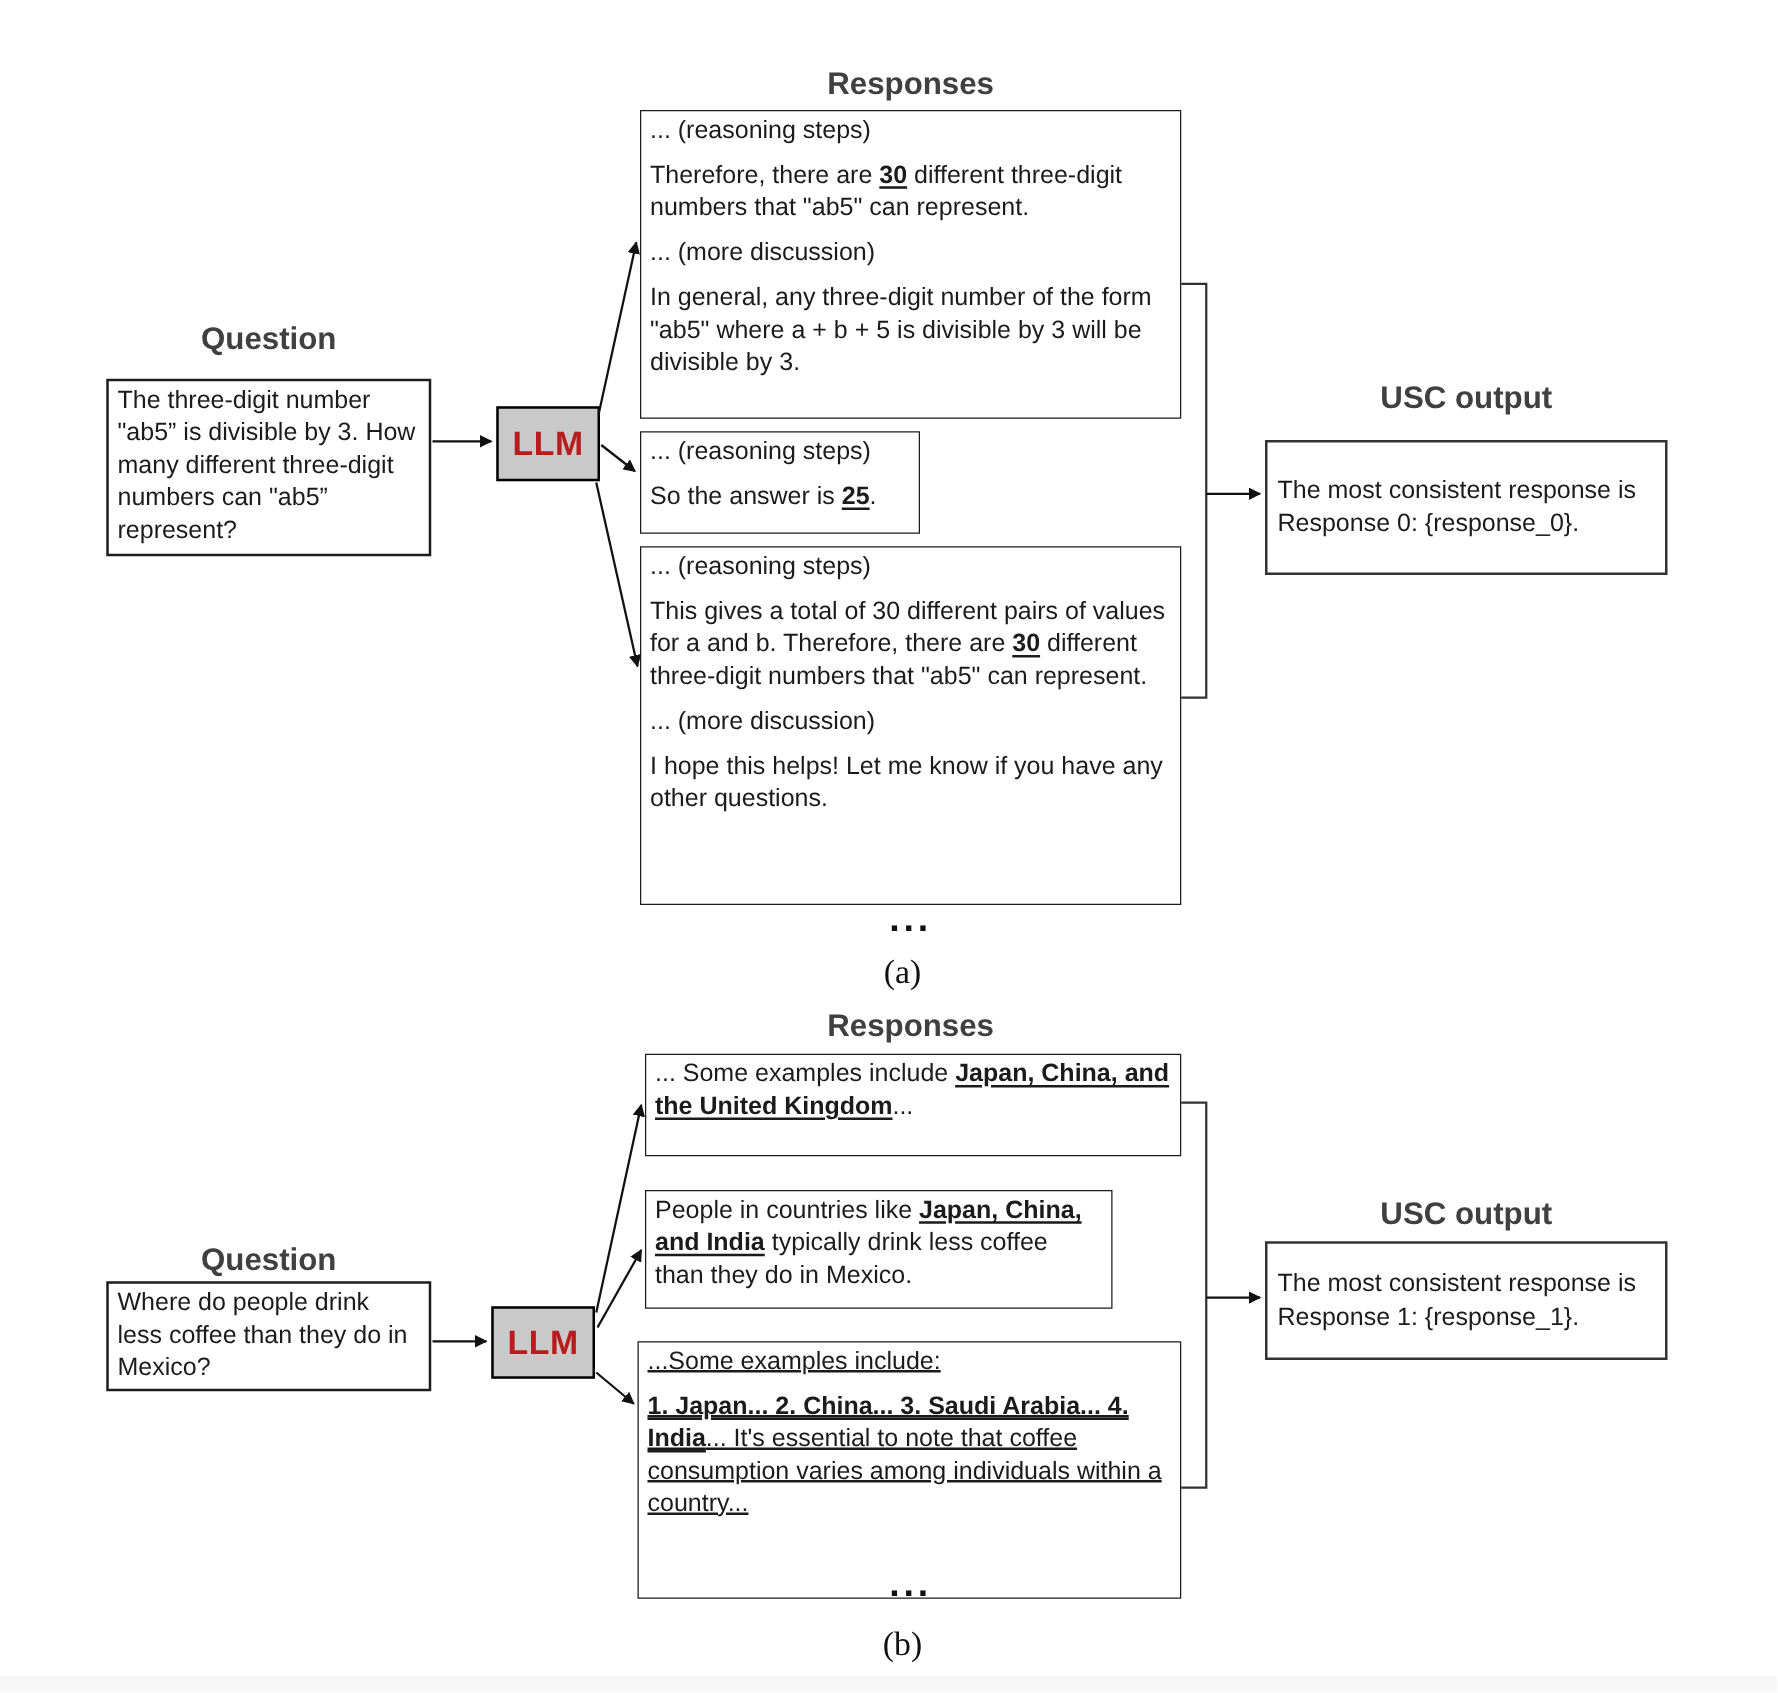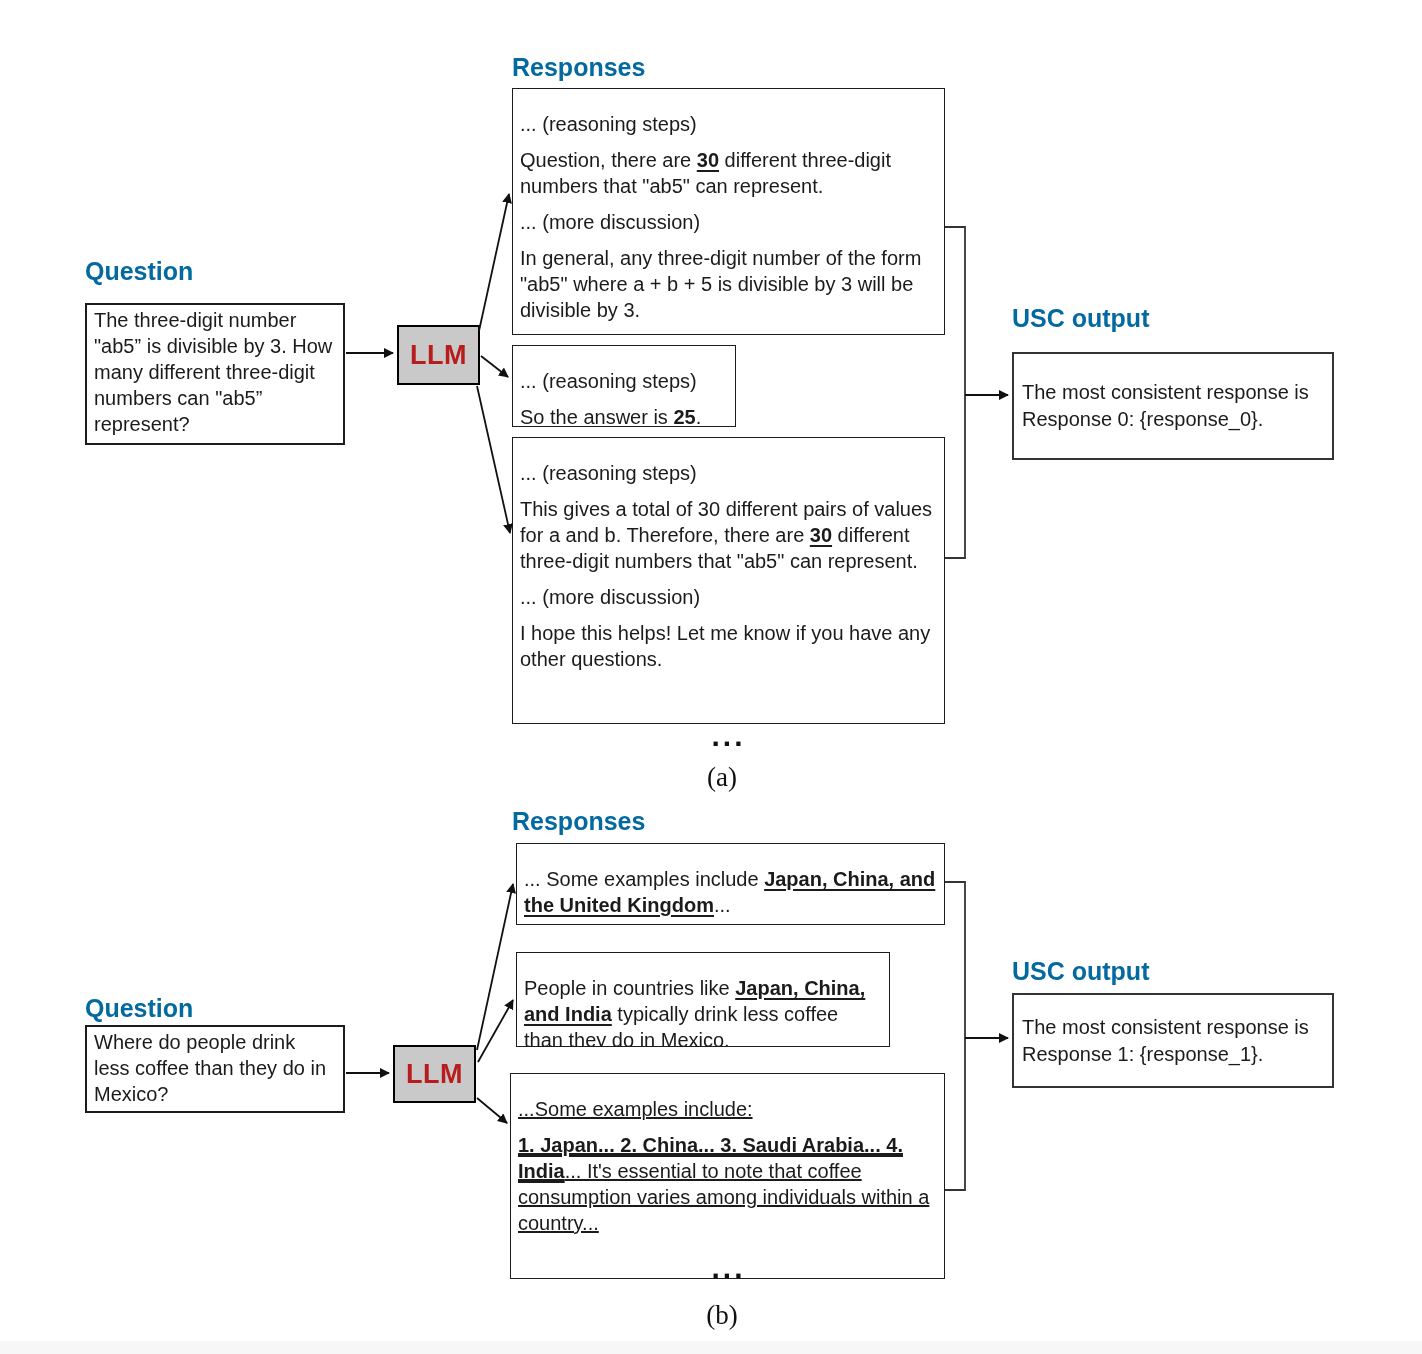--- a/index.html
+++ b/index.html
@@ -7,29 +7,29 @@
     position:relative;
     width:1422px;height:1354px;
     background:#ffffff;
     font-family:"Liberation Sans","DejaVu Sans",sans-serif;
     color:#1b1b1b;
     overflow:hidden;
   }
   .abs{position:absolute;box-sizing:border-box;}
   .hdr{
     font-weight:700;font-size:25px;line-height:30px;
-    text-align:left;color:#0369a1;
+    text-align:center;color:#404040;
   }
   .txtbox{
     border:2px solid #1c1c1c;background:#fff;
     font-size:20px;line-height:26px;
     padding:2px 7px;overflow:hidden;
   }
   .txtbox p{margin:10px 0;}
-  .txtbox p:first-child{margin-top:20px;}
+  .txtbox p:first-child{margin-top:0;}
   .b{font-weight:700;}
   .u{text-decoration:underline;text-decoration-thickness:2px;text-underline-offset:3px;}
   .llm{
     border:2.5px solid #000;
     display:flex;align-items:center;justify-content:center;
     font-weight:700;font-size:27px;letter-spacing:.5px;color:#b91c1c;
   }
   .uscbox{
     border:2px solid #333;background:#fff;
     font-size:20px;line-height:27px;
@@ -59,21 +59,21 @@
   <div class="abs txtbox" style="left:85px;top:303px;width:260px;height:142px;">
     <p style="margin:0;">The three-digit number "ab5” is divisible by 3. How many different three-digit numbers can "ab5” represent?</p>
   </div>
 
   <div class="abs llm" style="left:397px;top:325px;width:83px;height:60px;background:#c9c9c9;">
     <span>LLM</span>
   </div>
 
   <div class="abs txtbox" style="left:512px;top:88px;width:433px;height:247px;border-width:1.5px;">
       <p><span>... (reasoning steps)</span></p>
-      <p><span>Question, there are </span><span class="b u">30</span><span> different three-digit numbers that "ab5" can represent.</span></p>
+      <p><span>Therefore, there are </span><span class="b u">30</span><span> different three-digit numbers that "ab5" can represent.</span></p>
       <p><span>... (more discussion)</span></p>
       <p><span>In general, any three-digit number of the form "ab5" where a + b + 5 is divisible by 3 will be divisible by 3.</span></p>
     </div>
 
   <div class="abs txtbox" style="left:512px;top:345px;width:224px;height:82px;border-width:1.5px;">
       <p><span>... (reasoning steps)</span></p>
       <p><span>So the answer is </span><span class="b u">25</span><span>.</span></p>
     </div>
 
   <div class="abs txtbox" style="left:512px;top:437px;width:433px;height:287px;border-width:1.5px;">

